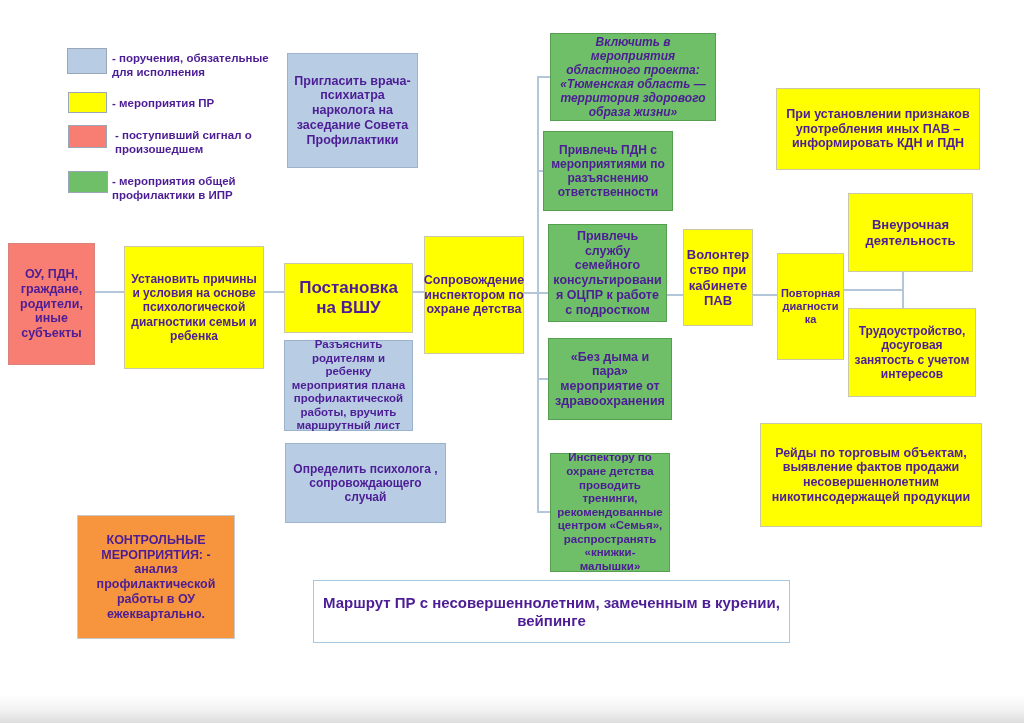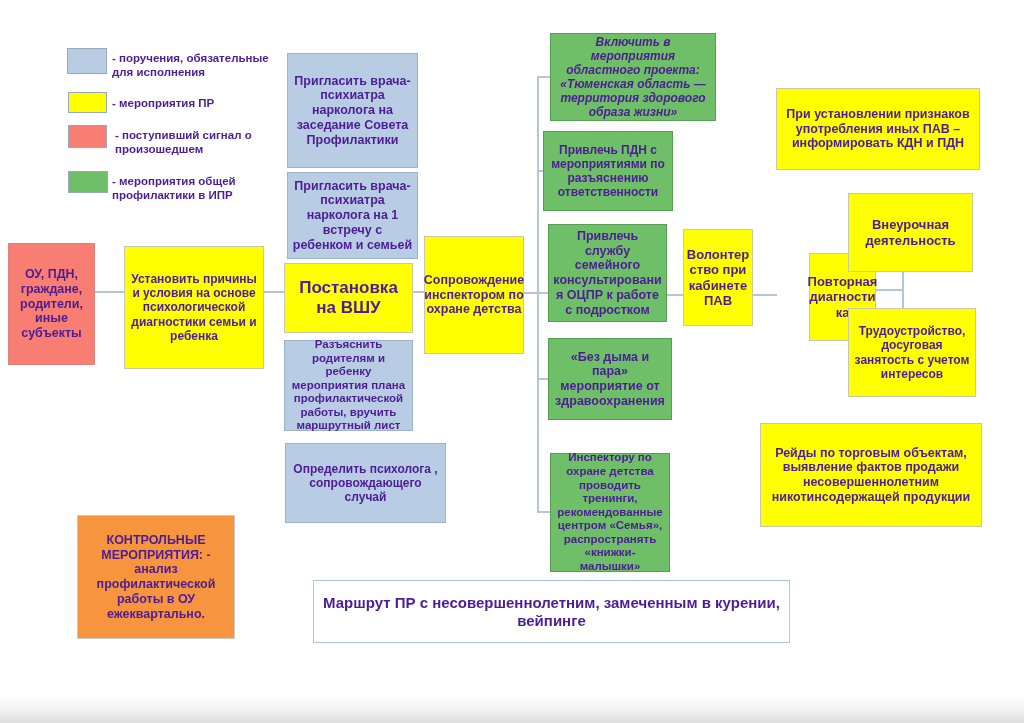--- a/index.html
+++ b/index.html
@@ -55,21 +55,20 @@
   <div class="hline" style="left:753px;top:294px;width:24px;"></div>
   <div class="hline" style="left:844px;top:289px;width:58px;"></div>
   <div class="vline" style="left:902px;top:272px;height:37px;"></div>
 
   <div class="box red" style="left:8px;top:243px;width:87px;height:122px;font-size:12.5px;">ОУ, ПДН, граждане, родители, иные субъекты</div>
 
   <div class="box yellow" style="left:124px;top:246px;width:140px;height:123px;font-size:12px;">Установить причины и условия на основе психологической диагностики семьи и ребенка</div>
 
   <div class="box blue" style="left:287px;top:53px;width:131px;height:115px;font-size:12.5px;">Пригласить врача-психиатра нарколога на заседание Совета Профилактики</div>
 
-  <div class="box blue" style="left:287px;top:172px;width:131px;height:87px;font-size:12.5px;">Пригласить врача-психиатра нарколога на 1 встречу с ребенком и семьей</div>
 
   <div class="box yellow" style="left:284px;top:263px;width:129px;height:70px;font-size:17px;">Постановка на ВШУ</div>
 
   <div class="box blue" style="left:284px;top:340px;width:129px;height:91px;font-size:11.5px;">Разъяснить родителям и ребенку мероприятия плана профилактической работы, вручить маршрутный лист</div>
 
   <div class="box blue" style="left:285px;top:443px;width:161px;height:80px;font-size:12px;">Определить психолога , сопровождающего случай</div>
 
   <div class="box yellow" style="left:424px;top:236px;width:100px;height:118px;font-size:12.5px;">Сопровождение инспектором по охране детства</div>
 
   <div class="box green" style="left:550px;top:33px;width:166px;height:88px;font-size:12px;font-style:italic;">Включить в мероприятия областного проекта: «Тюменская область — территория здорового образа жизни»</div>
@@ -77,21 +76,21 @@
   <div class="box green" style="left:543px;top:131px;width:130px;height:80px;font-size:12px;">Привлечь ПДН с мероприятиями по разъяснению ответственности</div>
 
   <div class="box green" style="left:548px;top:224px;width:119px;height:98px;font-size:12.5px;">Привлечь службу семейного консультировани я ОЦПР к работе с подростком</div>
 
   <div class="box green" style="left:548px;top:338px;width:124px;height:82px;font-size:12.5px;">«Без дыма и пара» мероприятие от здравоохранения</div>
 
   <div class="box green" style="left:550px;top:453px;width:120px;height:119px;font-size:11.5px;">Инспектору по охране детства проводить тренинги, рекомендованные центром «Семья», распространять «книжки-малышки»</div>
 
   <div class="box yellow" style="left:683px;top:229px;width:70px;height:97px;font-size:13px;">Волонтер ство при кабинете ПАВ</div>
 
-  <div class="box yellow" style="left:777px;top:253px;width:67px;height:88px;font-size:13px;margin-left:32px;">Повторная диагности ка</div>
+  <div class="box yellow" style="left:777px;top:253px;width:67px;height:107px;font-size:11px;">Повторная диагности ка</div>
 
   <div class="box yellow" style="left:776px;top:88px;width:204px;height:82px;font-size:12.5px;">При установлении признаков употребления иных ПАВ – информировать КДН и ПДН</div>
 
   <div class="box yellow" style="left:848px;top:193px;width:125px;height:79px;font-size:13px;">Внеурочная деятельность</div>
 
   <div class="box yellow" style="left:848px;top:308px;width:128px;height:89px;font-size:12px;padding:2px;">Трудоустройство, досуговая занятость с учетом интересов</div>
 
   <div class="box yellow" style="left:760px;top:423px;width:222px;height:104px;font-size:12.5px;">Рейды по торговым объектам, выявление фактов продажи несовершеннолетним никотинсодержащей продукции</div>
 
   <div class="box orange" style="left:77px;top:515px;width:158px;height:124px;font-size:12.5px;">КОНТРОЛЬНЫЕ МЕРОПРИЯТИЯ: - анализ профилактической работы в ОУ ежеквартально.</div>

